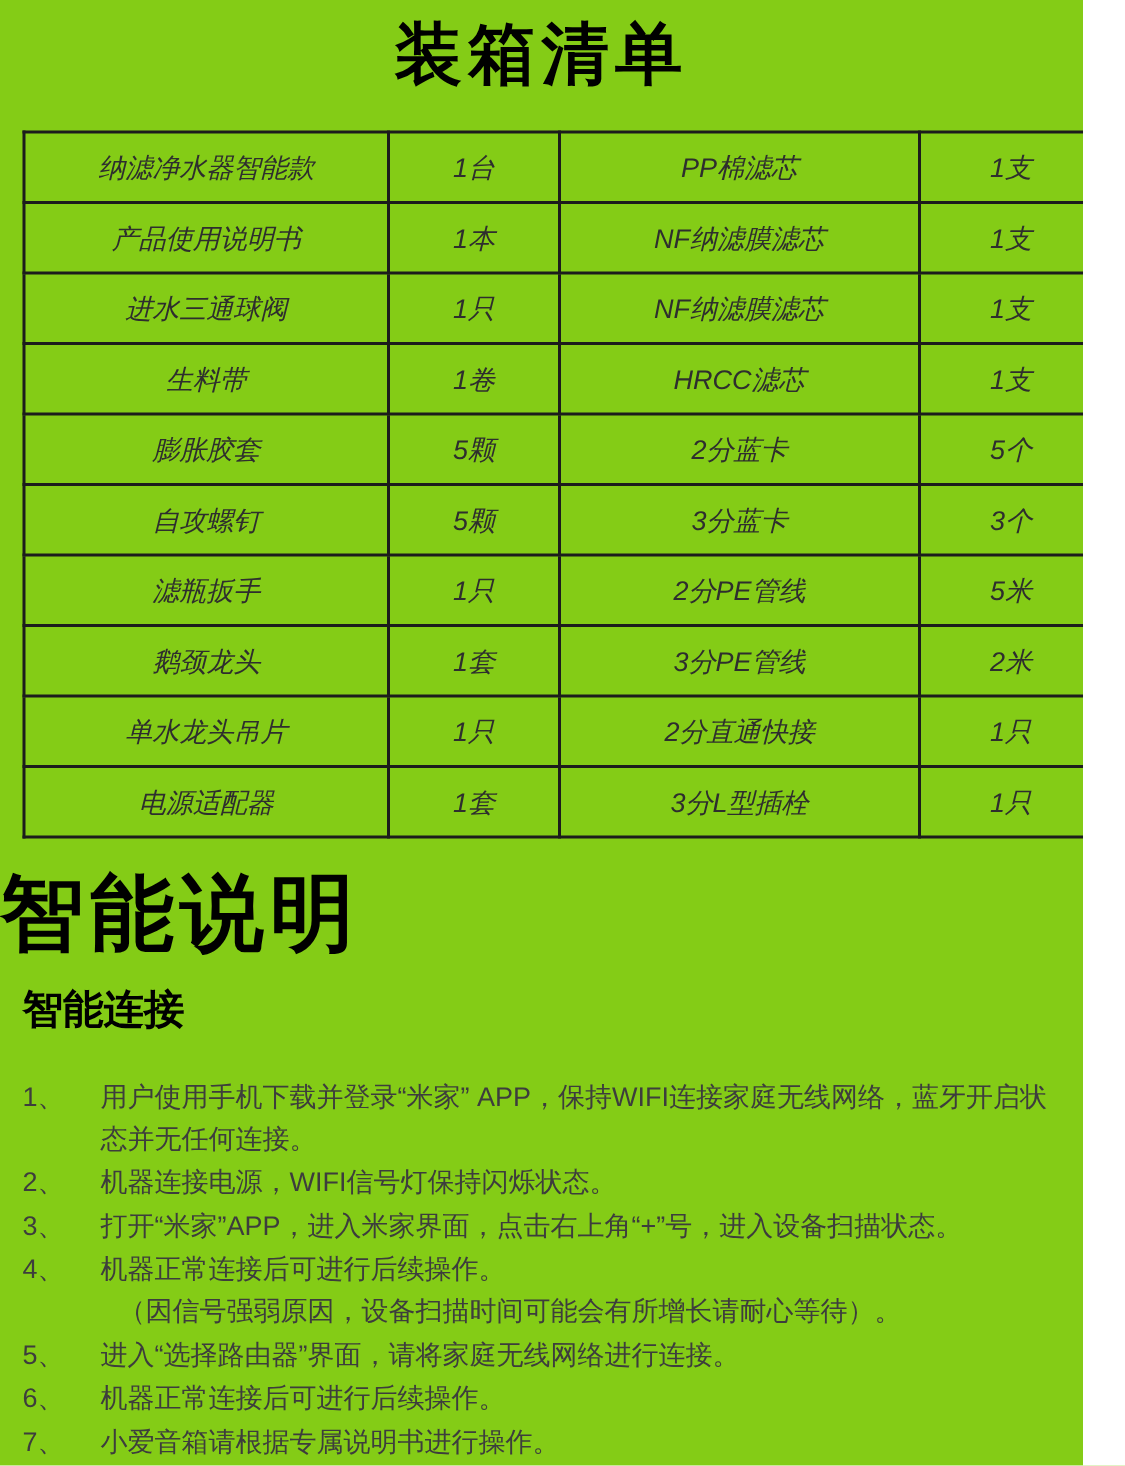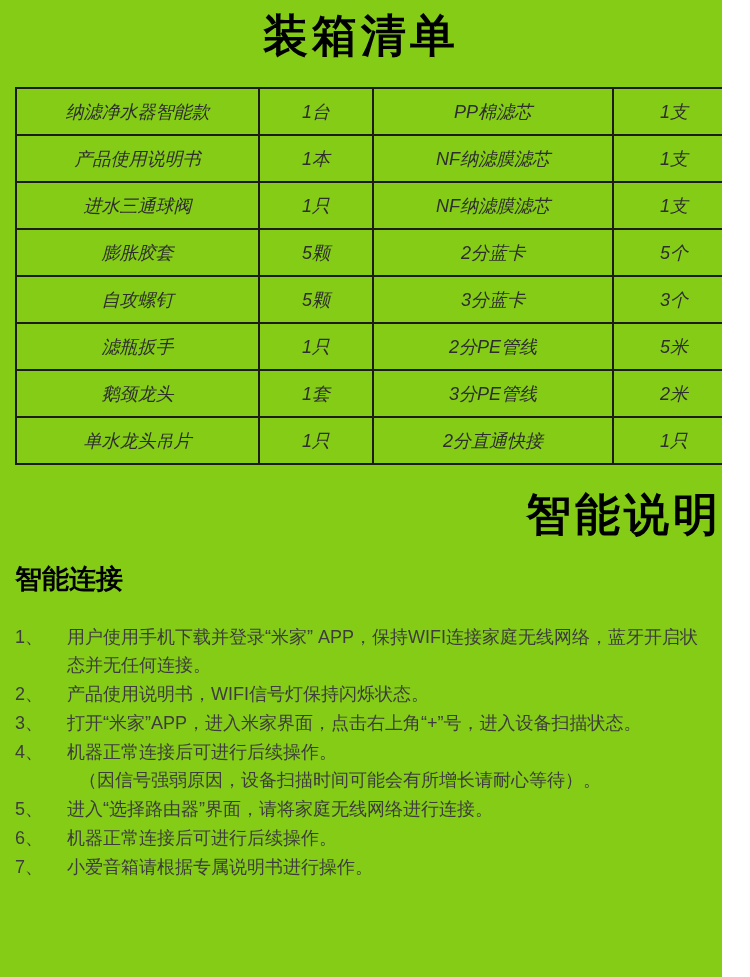--- a/index.html
+++ b/index.html
@@ -19,22 +19,22 @@
     text-align: center;
     font-size: 45px;
     font-weight: 900;
     color: #000000;
     letter-spacing: 4px;
     line-height: 56px;
     margin: 0;
     padding-top: 8px;
   }
   .section-title {
-    text-align: right;
-    font-size: 45px;
+    text-align: left;
+    font-size: 56px;
     font-weight: 900;
     color: #000000;
     letter-spacing: 4px;
     line-height: 56px;
     margin: 0;
     padding-top: 22px;
   }
   table.packing {
     border-collapse: collapse;
     table-layout: fixed;
@@ -114,20 +114,26 @@
         <td>NF纳滤膜滤芯</td>
         <td>1支</td>
       </tr>
       <tr>
         <td>进水三通球阀</td>
         <td>1只</td>
         <td>NF纳滤膜滤芯</td>
         <td>1支</td>
       </tr>
       <tr>
+        <td>生料带</td>
+        <td>1卷</td>
+        <td>HRCC滤芯</td>
+        <td>1支</td>
+      </tr>
+      <tr>
         <td>膨胀胶套</td>
         <td>5颗</td>
         <td>2分蓝卡</td>
         <td>5个</td>
       </tr>
       <tr>
         <td>自攻螺钉</td>
         <td>5颗</td>
         <td>3分蓝卡</td>
         <td>3个</td>
@@ -143,35 +149,41 @@
         <td>1套</td>
         <td>3分PE管线</td>
         <td>2米</td>
       </tr>
       <tr>
         <td>单水龙头吊片</td>
         <td>1只</td>
         <td>2分直通快接</td>
         <td>1只</td>
       </tr>
+      <tr>
+        <td>电源适配器</td>
+        <td>1套</td>
+        <td>3分L型插栓</td>
+        <td>1只</td>
+      </tr>
     </tbody>
   </table>
 
   <h1 class="section-title">智能说明</h1>
 
   <div class="sub-heading">智能连接</div>
 
   <div class="steps">
     <div class="step">
       <span class="step-num">1、</span>
       <span class="step-body">用户使用手机下载并登录“米家” APP，保持WIFI连接家庭无线网络，蓝牙开启状态并无任何连接。</span>
     </div>
     <div class="step">
       <span class="step-num">2、</span>
-      <span class="step-body">产品使用说明书，WIFI信号灯保持闪烁状态。</span>
+      <span class="step-body">机器连接电源，WIFI信号灯保持闪烁状态。</span>
     </div>
     <div class="step">
       <span class="step-num">3、</span>
       <span class="step-body">打开“米家”APP，进入米家界面，点击右上角“+”号，进入设备扫描状态。</span>
     </div>
     <div class="step">
       <span class="step-num">4、</span>
       <span class="step-body">
         <span>机器正常连接后可进行后续操作。</span>
         <span class="step-note">（因信号强弱原因，设备扫描时间可能会有所增长请耐心等待）。</span>

